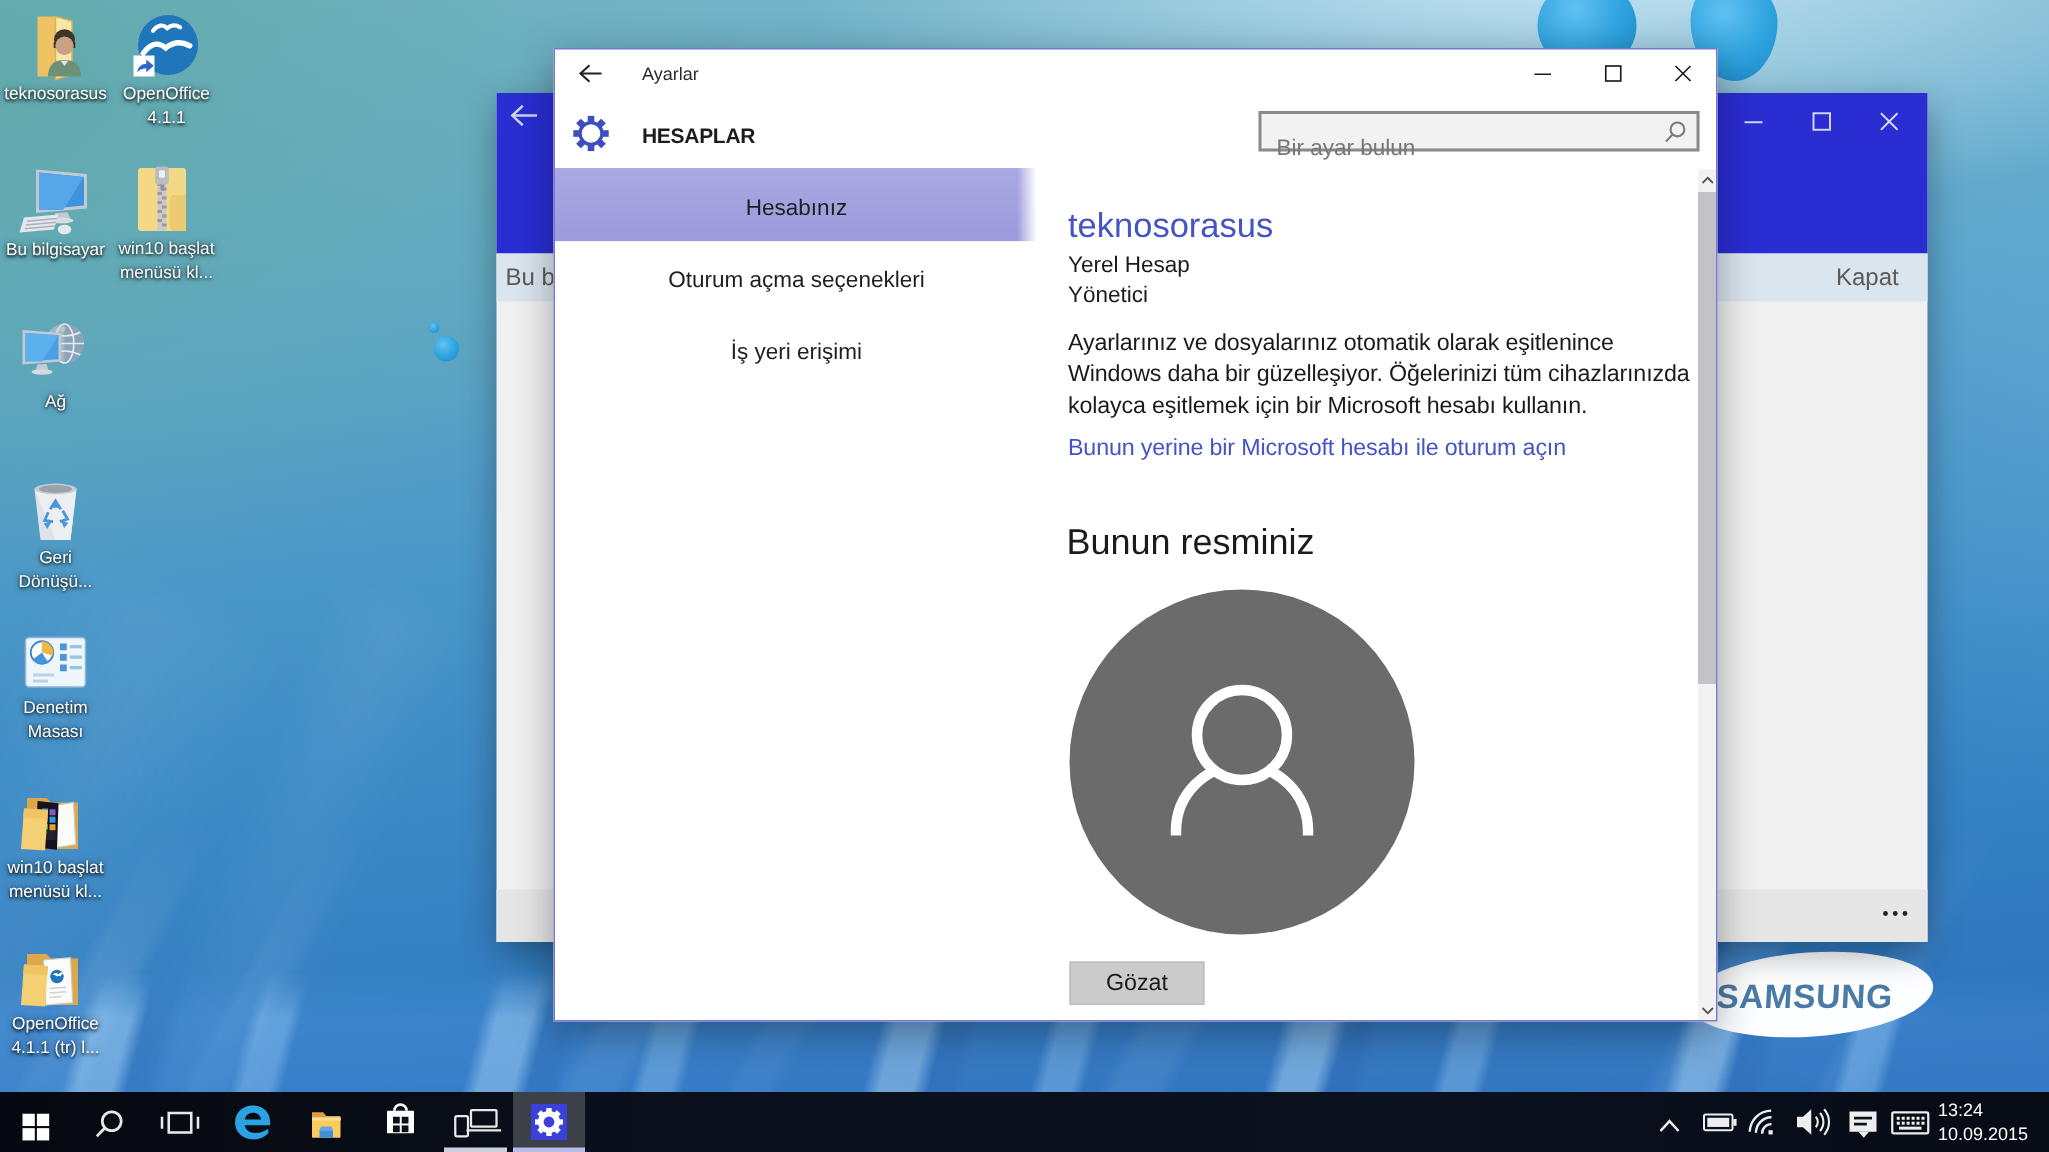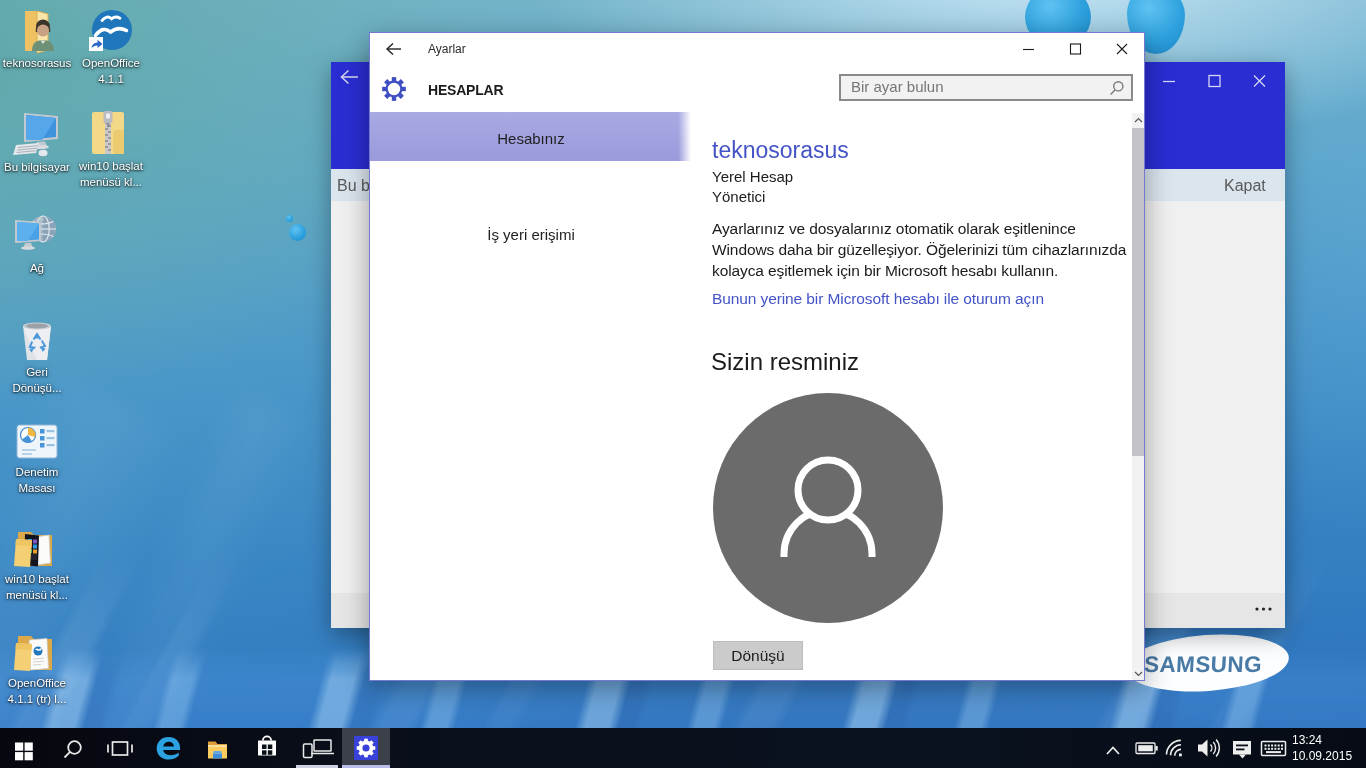--- a/index.html
+++ b/index.html
@@ -304,49 +304,50 @@
             </g>
           <g transform="rotate(315 12 12)">
               <rect x="10.4" y="0.8" width="3.2" height="3"></rect>
             </g>
         </g>
       </g>
     </svg>
     <div class="abs" style="left:58px;top:49px;font-size:14px;font-weight:bold;color:#1c1c1c;letter-spacing:-0.2px;">HESAPLAR</div>
 
     <div class="abs" style="left:469px;top:41px;width:294px;height:27px;background:#f2f2f2;border:2px solid #8a8a8a;">
-      <div class="abs" style="left:10px;top:2px;font-size:15px;color:#767676;">Bir ayar bulun</div>
+      <div class="abs" style="left:10px;top:14px;font-size:15px;color:#767676;">Bir ayar bulun</div>
       <svg class="abs" style="right:6px;top:4px" width="16" height="16" viewBox="0 0 16 16">
           <g stroke="#7a7a7a" stroke-width="1.4" fill="none">
             <circle cx="9.3" cy="6.3" r="4.6"></circle>
             <path d="M5.9 9.9 L1.6 14.4"></path>
           </g>
         </svg>
     </div>
 
     <div id="hilite" class="abs"></div>
     <div class="navitem abs" style="top:97px;">Hesabınız</div>
+    <div class="navitem abs" style="top:145px;">Oturum açma seçenekleri</div>
     <div class="navitem abs" style="top:193px;">İş yeri erişimi</div>
 
     <div class="abs" style="left:342px;top:104px;font-size:23px;color:#4453c6;">teknosorasus</div>
     <div class="abs" style="left:342px;top:134px;font-size:15px;color:#1b1b1b;line-height:20px;">Yerel Hesap<br>Yönetici</div>
     <div class="abs" style="left:342px;top:186px;font-size:15.5px;color:#1b1b1b;line-height:20.8px;letter-spacing:-0.1px;">Ayarlarınız ve dosyalarınız otomatik olarak eşitlenince<br>Windows daha bir güzelleşiyor. Öğelerinizi tüm cihazlarınızda<br>kolayca eşitlemek için bir Microsoft hesabı kullanın.</div>
     <div class="abs" style="left:342px;top:257px;font-size:15.5px;color:#4453c6;letter-spacing:-0.1px;">Bunun yerine bir Microsoft hesabı ile oturum açın</div>
-    <div class="abs" style="left:341px;top:315px;font-size:24px;color:#1b1b1b;">Sizin resminiz</div>
+    <div class="abs" style="left:341px;top:315px;font-size:24px;color:#1b1b1b;">Bunun resminiz</div>
 
     <div class="abs" style="left:343px;top:360px;width:230px;height:230px;border-radius:50%;background:#6b6b6b;">
       <svg width="230" height="230" viewBox="0 0 230 230">
         <g stroke="#fff" stroke-width="7">
           <path d="M71 164 v-3 a44 44 0 0 1 88 0 v3" fill="none"></path>
           <circle cx="115" cy="97" r="30" fill="#6b6b6b"></circle>
         </g>
       </svg>
     </div>
 
-    <div class="abs" style="left:343px;top:608px;width:90px;height:29px;background:#cbcbcb;border:1px solid #bcbcbc;font-size:15.5px;color:#1a1a1a;text-align:center;line-height:27px;">Dönüşü</div>
+    <div class="abs" style="left:343px;top:608px;width:90px;height:29px;background:#cbcbcb;border:1px solid #bcbcbc;font-size:15.5px;color:#1a1a1a;text-align:center;line-height:27px;">Gözat</div>
 
     <div class="abs" style="left:762px;top:80px;width:12px;height:567px;background:#f2f2f2;">
       <svg class="abs" style="left:2px;top:3px" width="9" height="9" viewBox="0 0 9 9">
           <path d="M1 6 L4.5 2.5 L8 6" stroke="#555" stroke-width="1.2" fill="none"></path>
         </svg>
       <div class="abs" style="left:0;top:15px;width:12px;height:328px;background:#c2c2c8;"></div>
       <svg class="abs" style="left:2px;top:556px" width="9" height="9" viewBox="0 0 9 9">
           <path d="M1 3 L4.5 6.5 L8 3" stroke="#555" stroke-width="1.2" fill="none"></path>
         </svg>
     </div>

